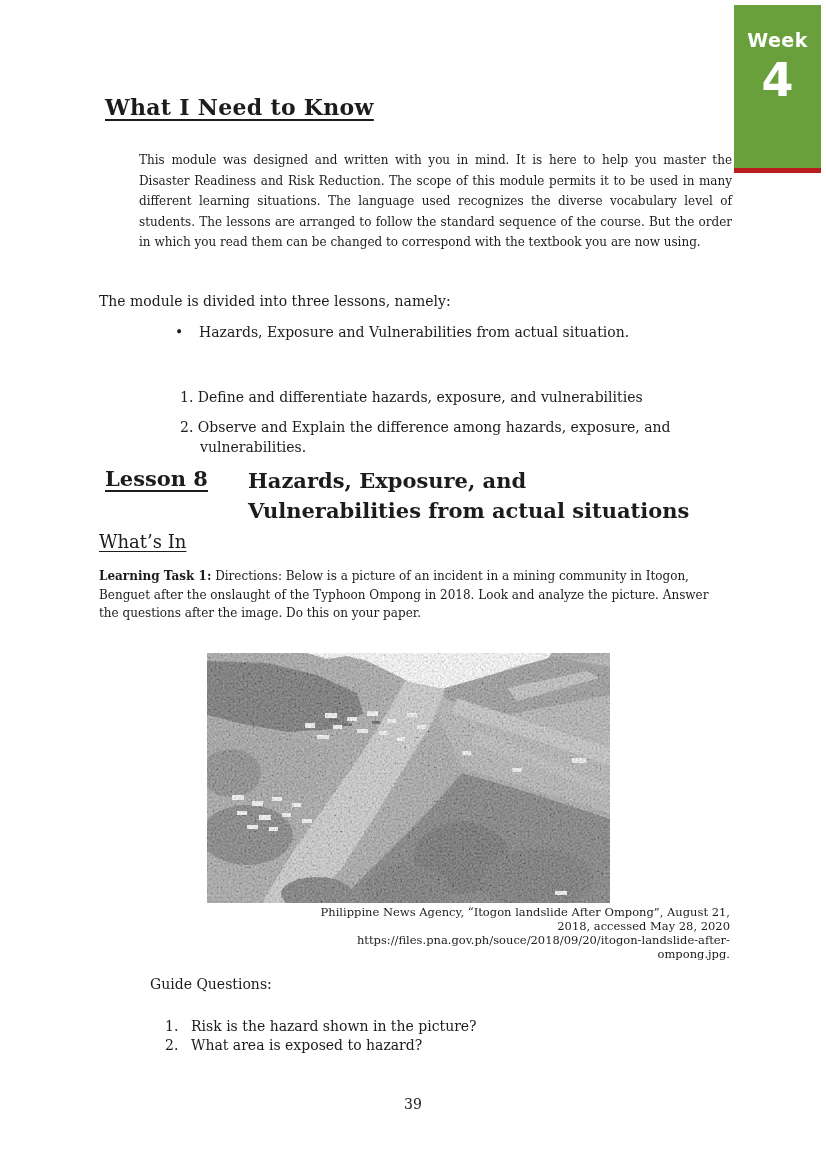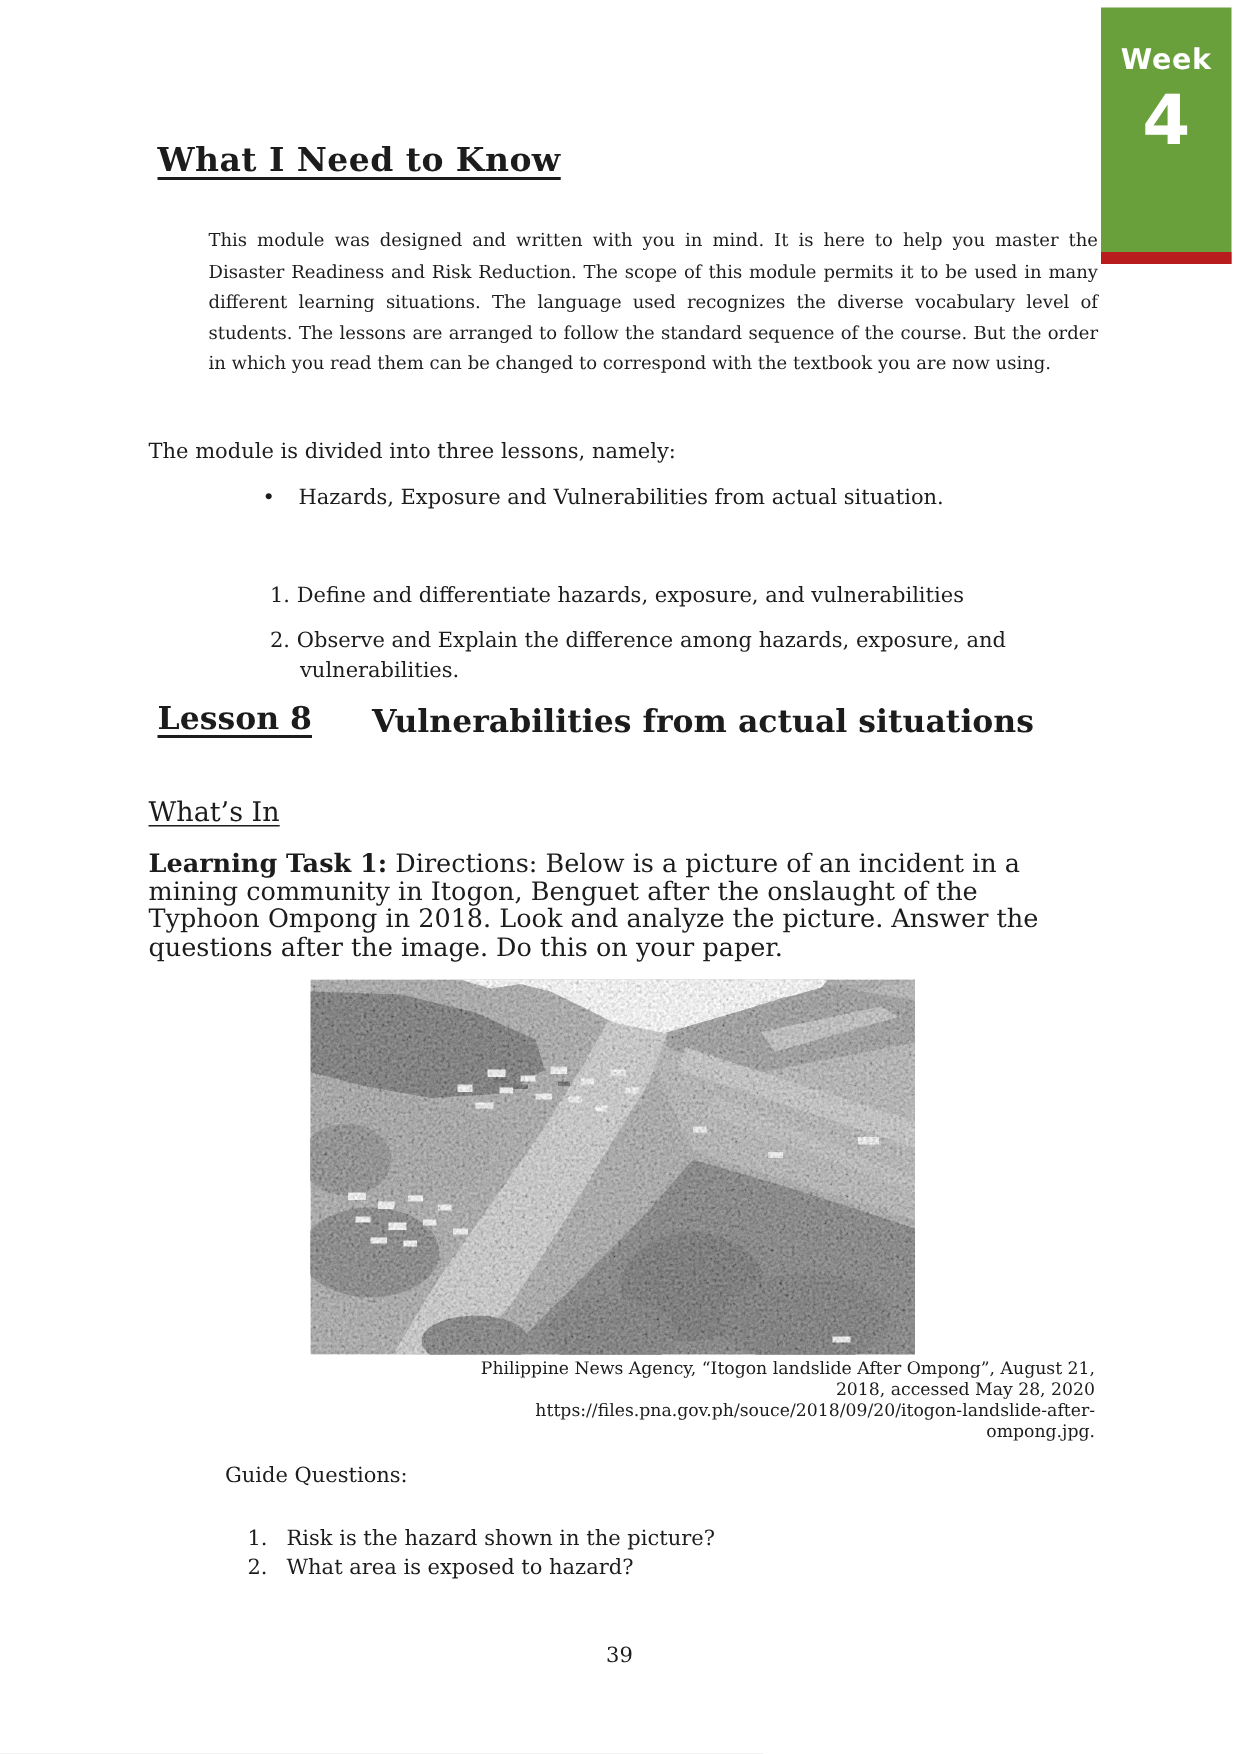--- a/index.html
+++ b/index.html
@@ -5,21 +5,21 @@
   html,body { margin:0; padding:0; background:#e8e8e8; }
   .page {
     position:relative; width:826px; height:1169px; margin:0 auto;
     background:#ffffff; overflow:hidden;
     font-family:"DejaVu Serif", serif; color:#1c1c1c;
   }
 
   
   .week-tab {
     position:absolute; left:734px; top:5px; width:87px; height:163px;
-    background:#69a03c; border-bottom:8px solid #b91c1c;
+    background:#69a03c; border-bottom:5px solid #b91c1c;
     display:flex; flex-direction:column; align-items:center;
     color:#ffffff; font-family:"DejaVu Sans", sans-serif;
   }
   .week-label { margin-top:24px; font-size:19px; font-weight:bold; letter-spacing:0.5px; }
   .week-number { margin-top:6px; font-size:46px; font-weight:bold; line-height:1; }
 
   .abs { position:absolute; }
 
   .h-main {
     left:105px; top:94px; font-size:22px; font-weight:bold;
@@ -40,21 +40,21 @@
   .lesson-label {
     left:105px; top:466px; font-size:21px; font-weight:bold;
     text-decoration:underline; text-underline-offset:4px;
   }
   .lesson-title { left:248px; top:466px; width:500px; font-size:21px; font-weight:bold; line-height:30px; }
 
   .h-whats-in {
     left:99px; top:531px; font-size:18px; font-weight:normal;
     text-decoration:underline; text-underline-offset:3px;
   }
-  .p-task { left:99px; top:567px; width:612px; font-size:17px; line-height:18.5px; }
+  .p-task { left:99px; top:567px; width:612px; font-size:12px; line-height:18.5px; }
   .task-label { font-weight:bold; }
 
   .photo-frame { left:207px; top:653px; width:403px; height:250px; }
   .photo-frame svg { display:block; }
 
   .caption { left:99px; top:905px; width:631px; text-align:right; font-size:11.5px; line-height:14px; }
 
   .guide-label { left:150px; top:976px; font-size:14px; }
   .questions { left:165px; top:1017px; font-size:14px; line-height:19px; }
   .q-row { display:flex; }
@@ -91,20 +91,21 @@
     <span>1.</span>
     <span>Define and differentiate hazards, exposure, and vulnerabilities</span>
   </div>
   <div class="abs objective-2">
     <span>2.</span>
     <span>Observe and Explain the difference among hazards, exposure, and vulnerabilities.</span>
   </div>
 
   <div class="abs lesson-label">Lesson 8</div>
   <div class="abs lesson-title">
+    <div>Hazards, Exposure, and</div>
     <div>Vulnerabilities from actual situations</div>
   </div>
 
   <div class="abs h-whats-in">What’s In</div>
 
   <div class="abs p-task">
     <span class="task-label">Learning Task 1:</span><span> Directions: Below is a picture of an incident in a mining community in Itogon, Benguet after the onslaught of the Typhoon Ompong in 2018. Look and analyze the picture. Answer the questions after the image. Do this on your paper.</span>
   </div>
 
   <div class="abs photo-frame">

